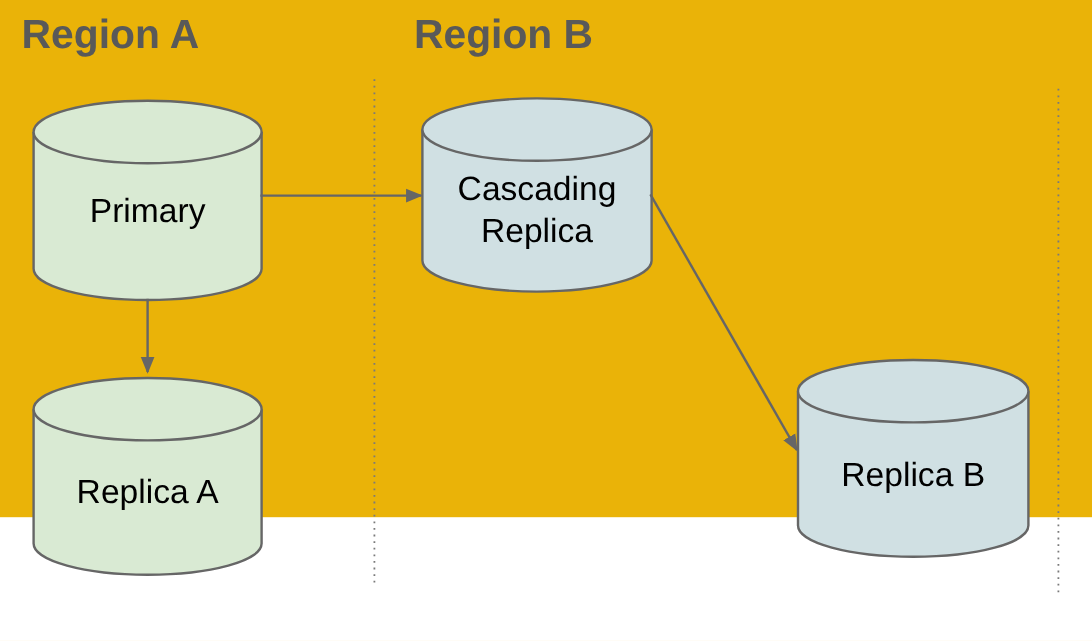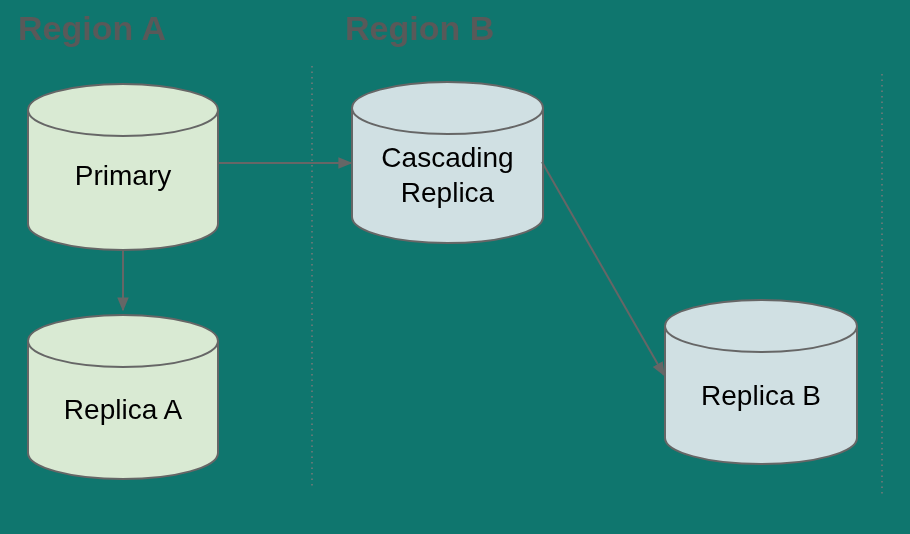--- a/index.html
+++ b/index.html
@@ -7,22 +7,22 @@
     padding: 0;
     background: #ffffff;
     width: 910px;
     height: 534px;
     overflow: hidden;
     font-family: "Liberation Sans", sans-serif;
   }
   .canvas {
     position: relative;
     width: 910px;
-    height: 534px;
-    background: #0f766e;
+    height: 431px;
+    background: #eab308;
   }
   svg { display: block; }
   .cyl {
     stroke: #666666;
     stroke-width: 2;
   }
   .edge {
     stroke: #666666;
     stroke-width: 2;
     fill: none;

